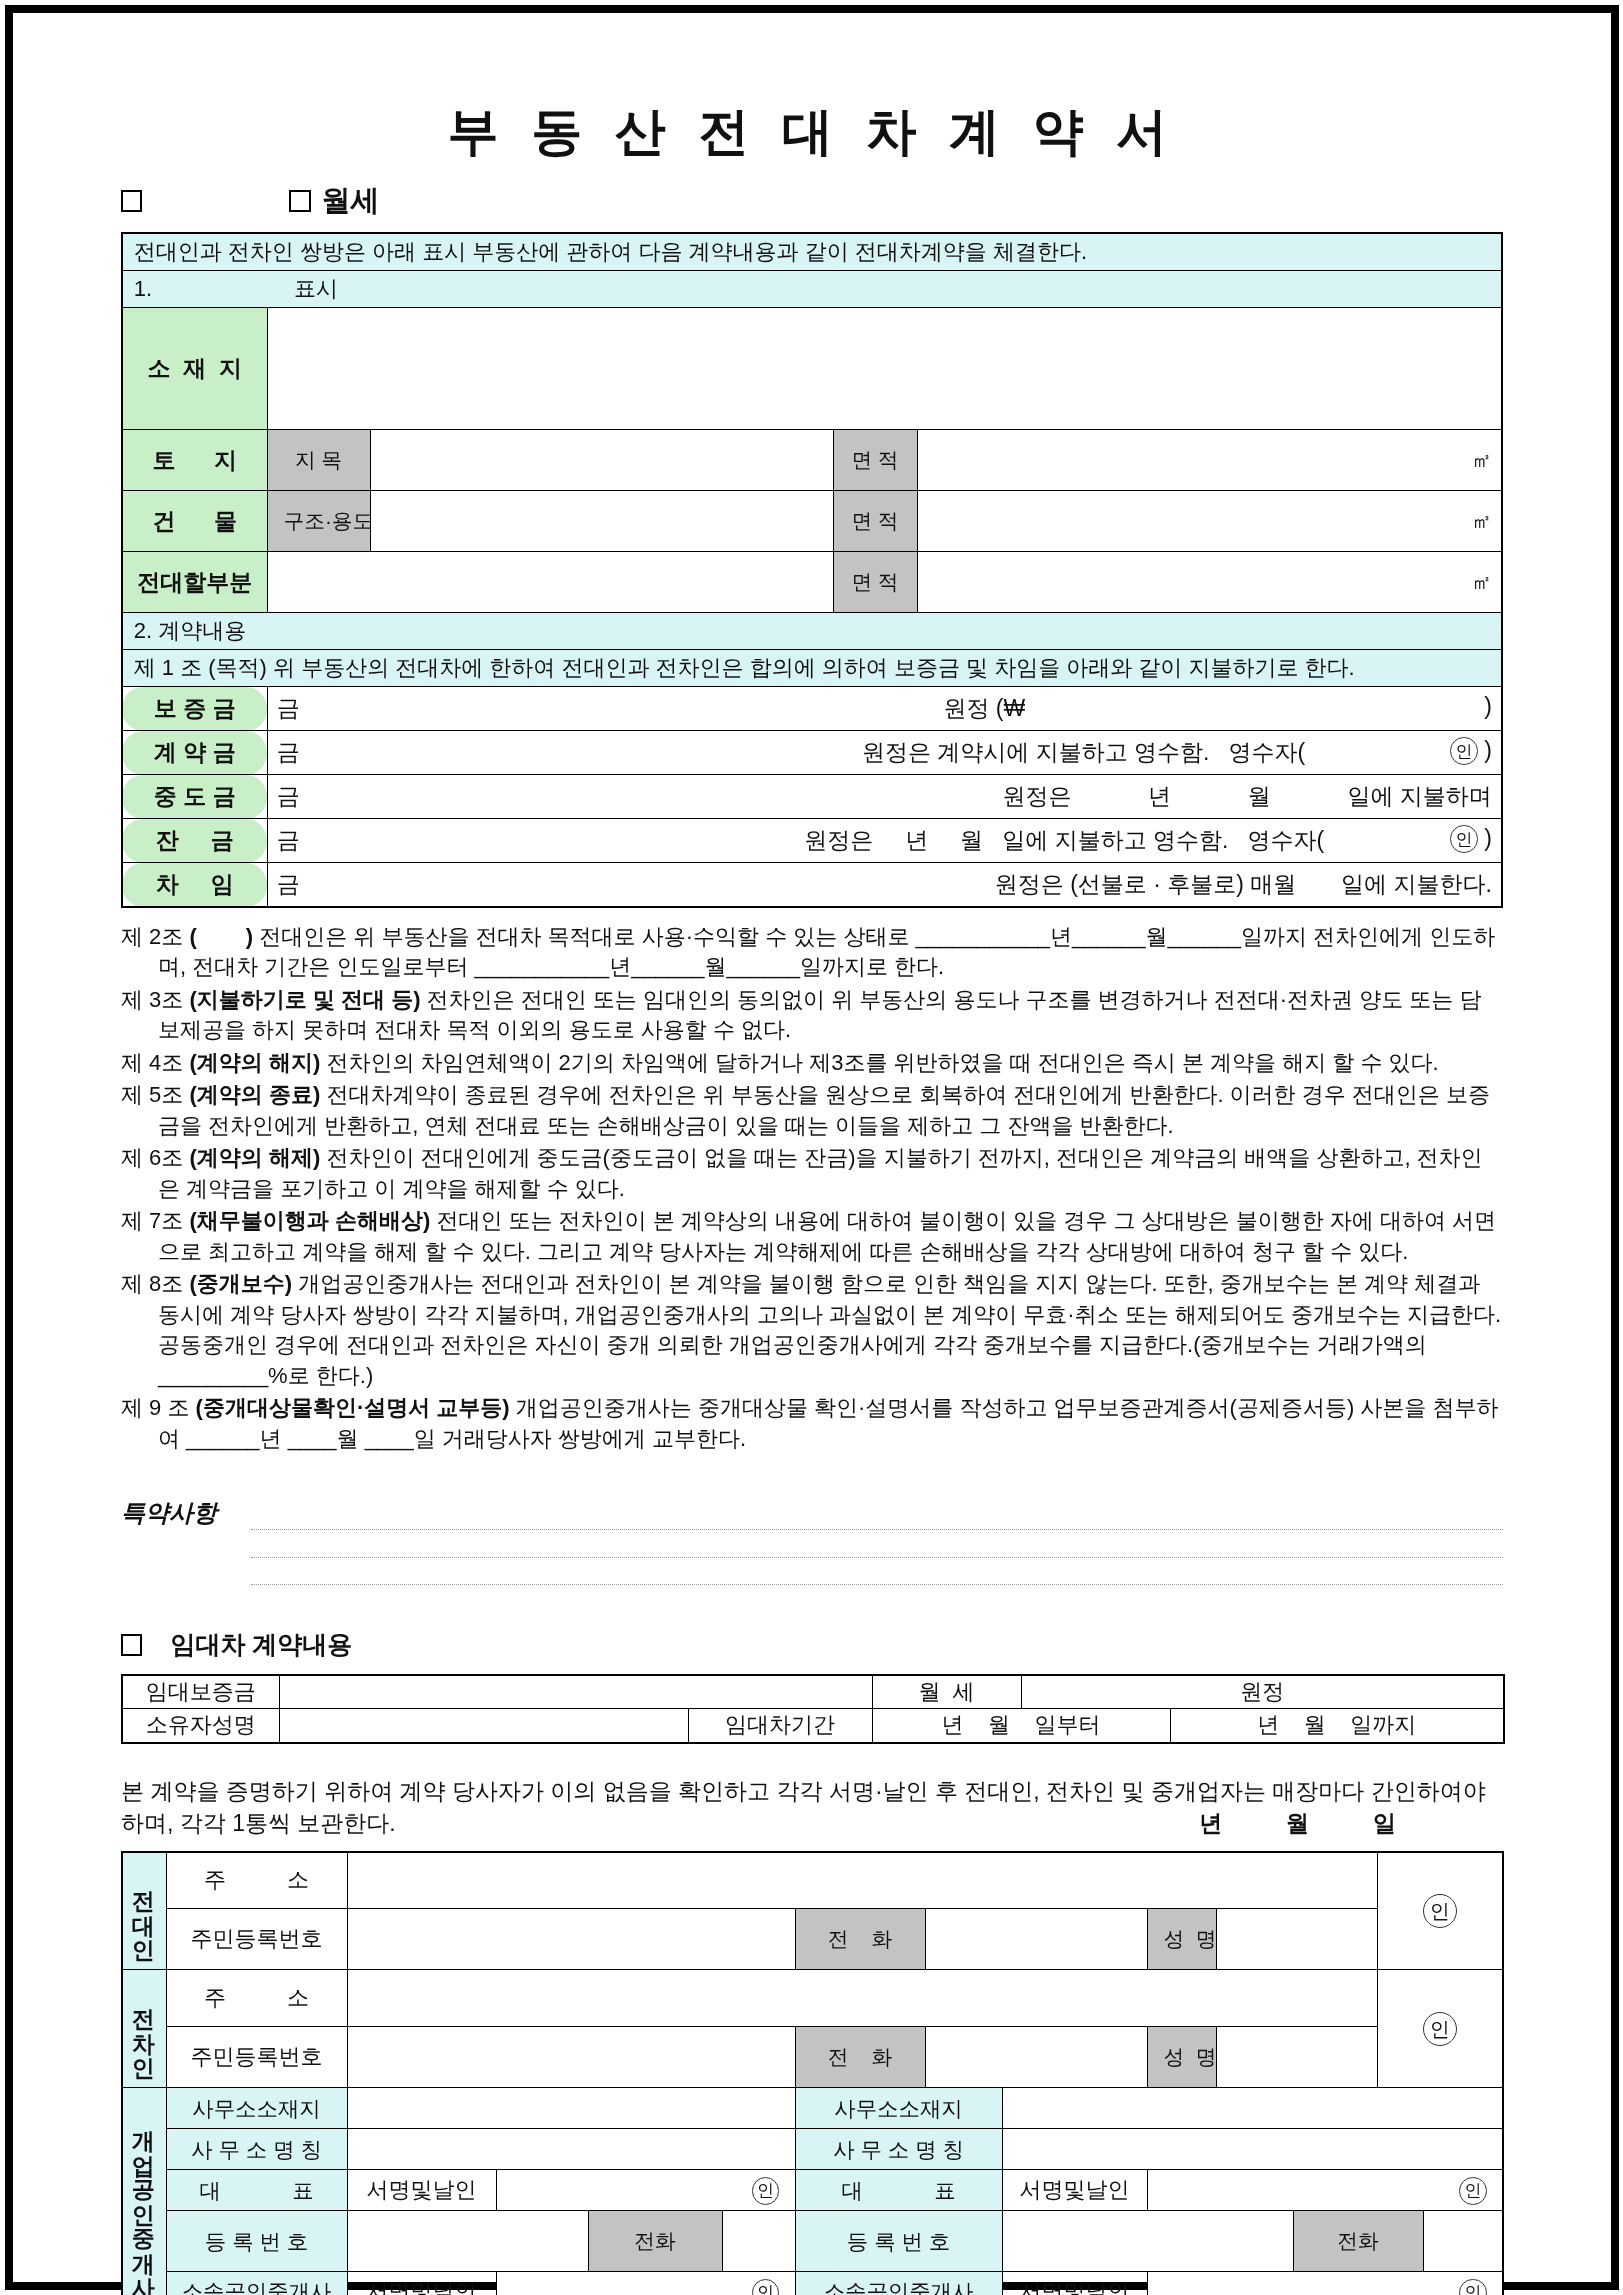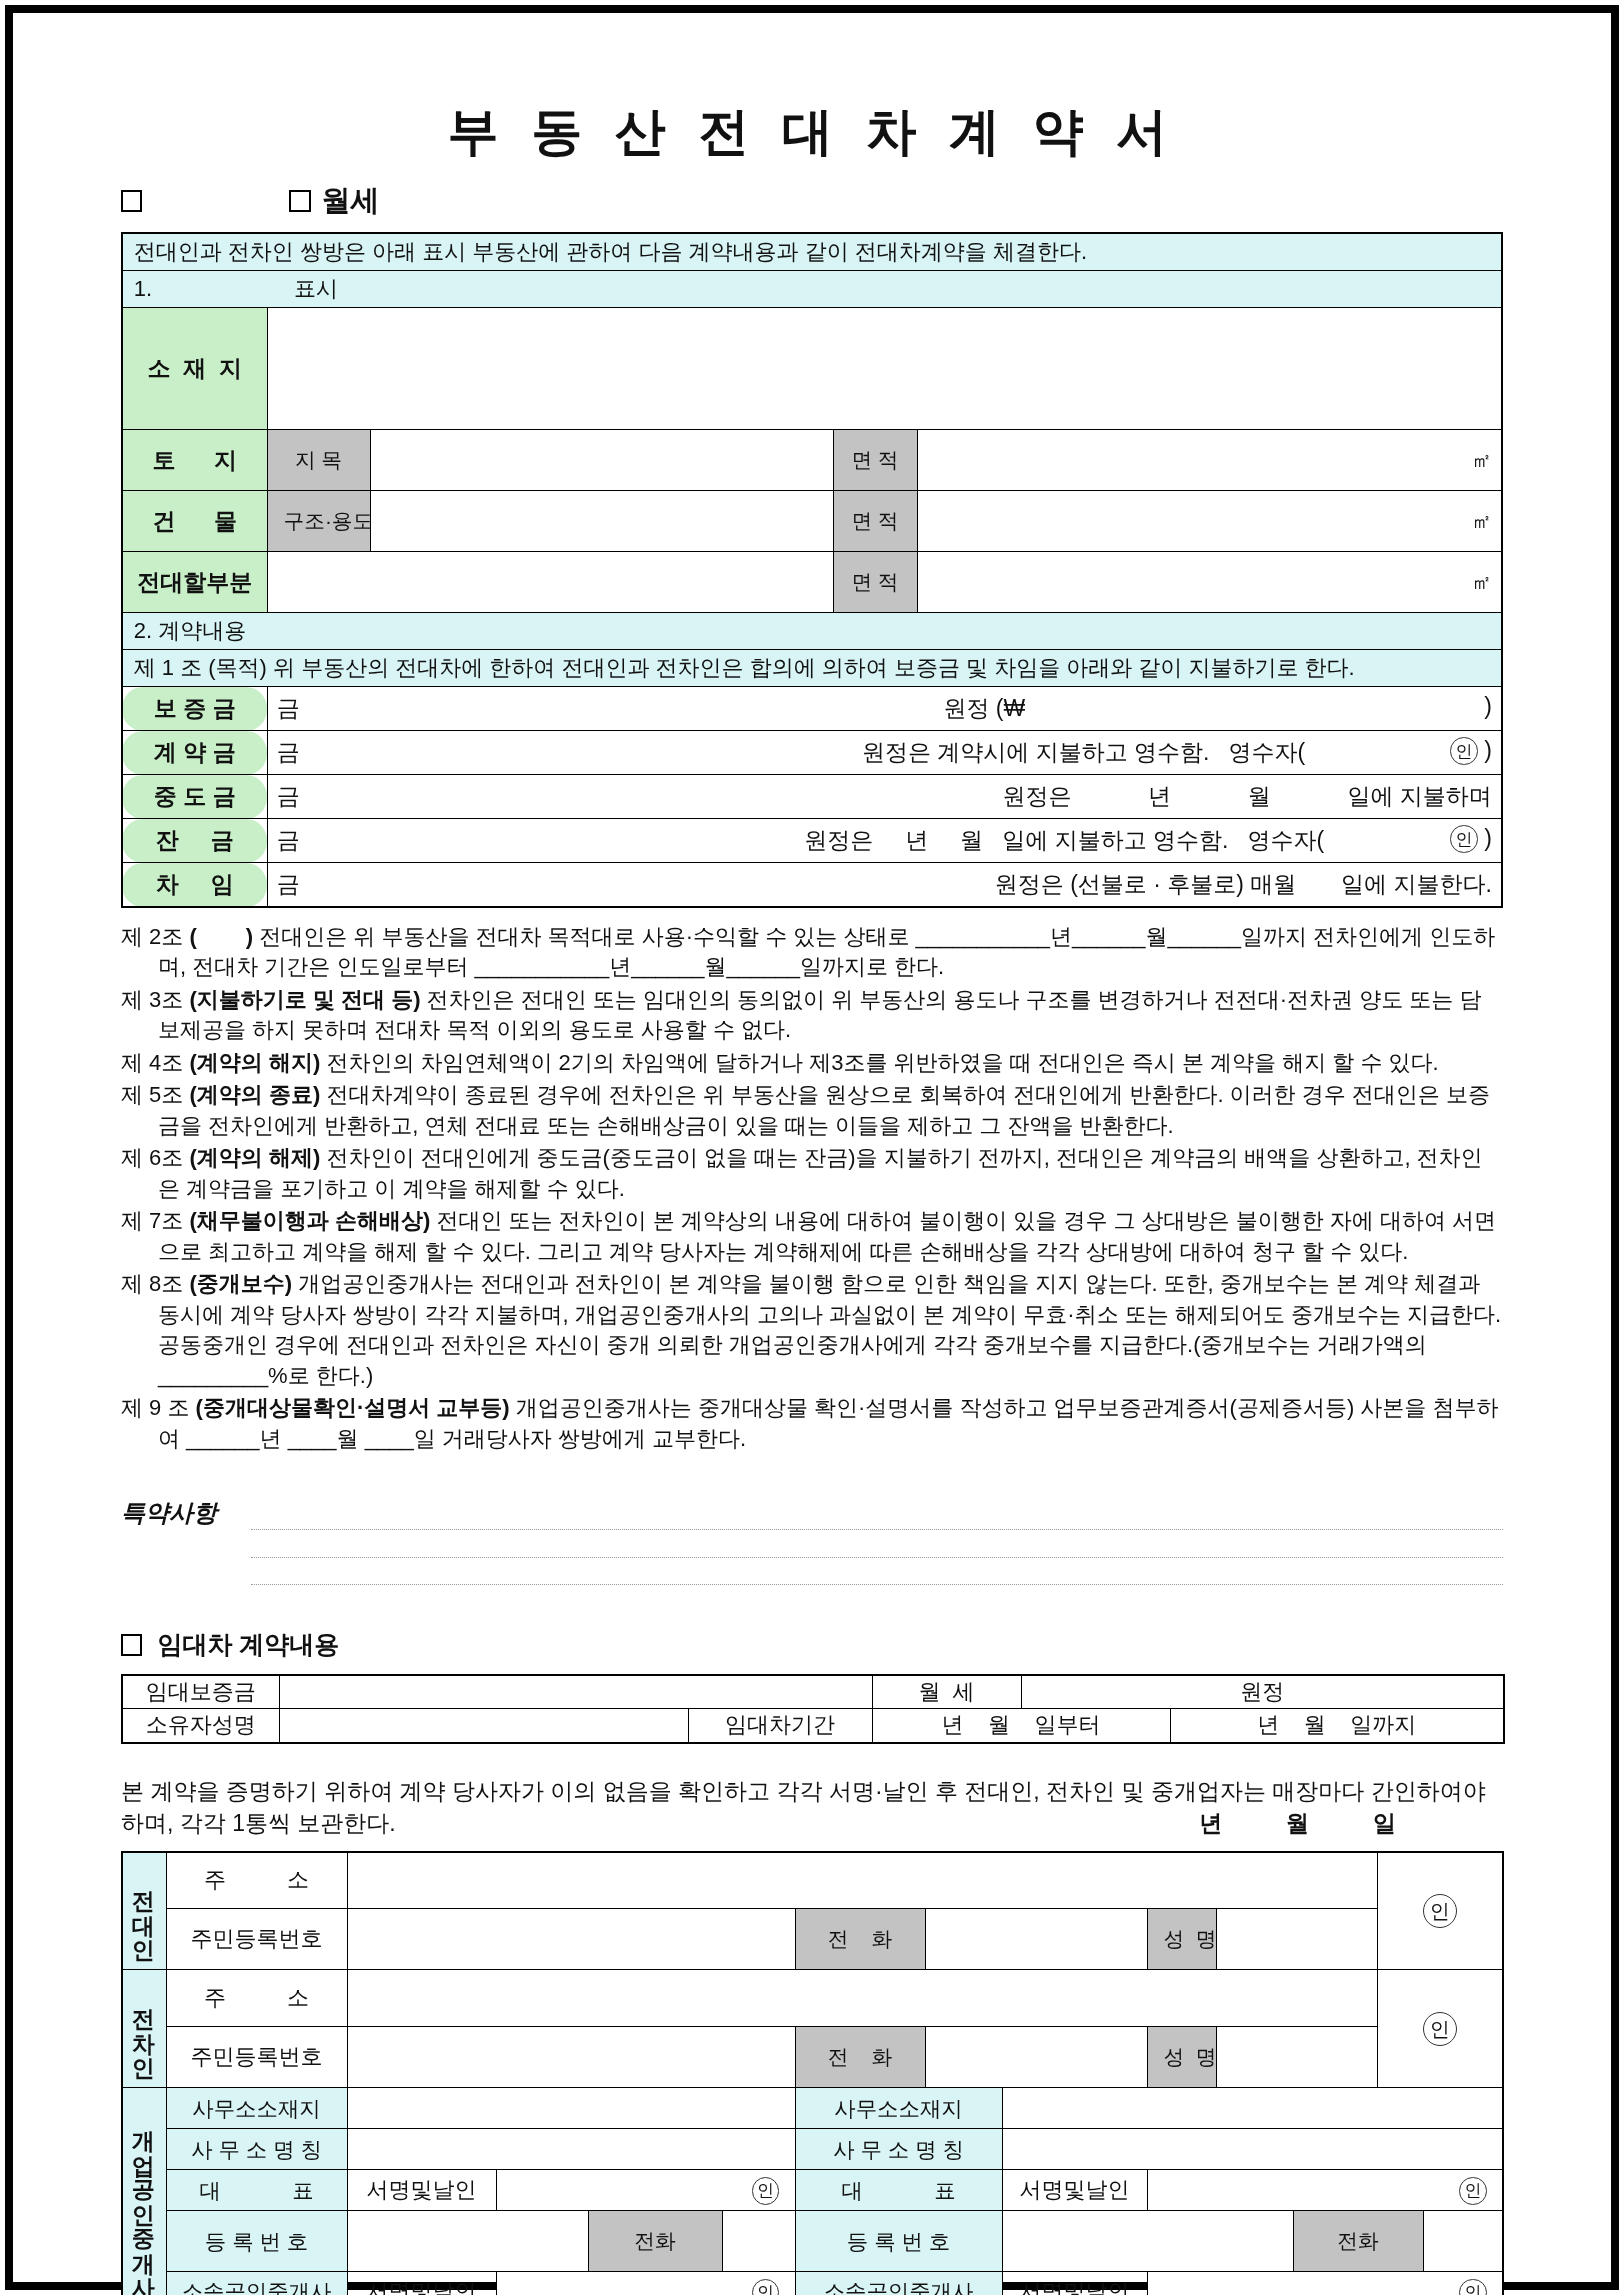--- a/index.html
+++ b/index.html
@@ -49,21 +49,21 @@
   .clauses { margin-top:13.8px; font-size:22px; line-height:1.38; }
   .clause { padding-left:37px; text-indent:-37px; margin-bottom:2.3px; }
 
   .special { margin-top:43px; font-size:24px; }
   .sp-row1 { display:flex; align-items:flex-end; }
   .sp-label { font-weight:bold; width:130px; flex:0 0 auto; padding-bottom:1.5px;font-style:italic; }
   .dotline { border-bottom:1.5px dotted #999; height:27.5px; }
   .grow { flex:1; }
   .indent { margin-left:130px; }
 
-  .rent-header { margin-top:43px; display:flex; align-items:center; gap:15px; font-size:25px; font-weight:bold; }
+  .rent-header { margin-top:43px; display:flex; align-items:center; gap:28px; font-size:25px; font-weight:bold; }
   .rent-table { margin-top:12.2px; }
 
   .closing { position:relative; margin-top:31px; font-size:23px; line-height:1.42; }
   .closing-date { position:absolute; right:107px; bottom:0; font-weight:bold; white-space:pre; }
 
   .sig-table { margin-top:10.7px; }
   .vert { writing-mode:vertical-lr; text-orientation:upright; text-align:center; font-weight:bold;
           background:#d8f4f5; font-size:23px; letter-spacing:1.5px; padding:3.1px 0; }
 
   .footer { display:flex; align-items:center; margin-top:13.8px; font-size:25px;justify-content:flex-end; }

